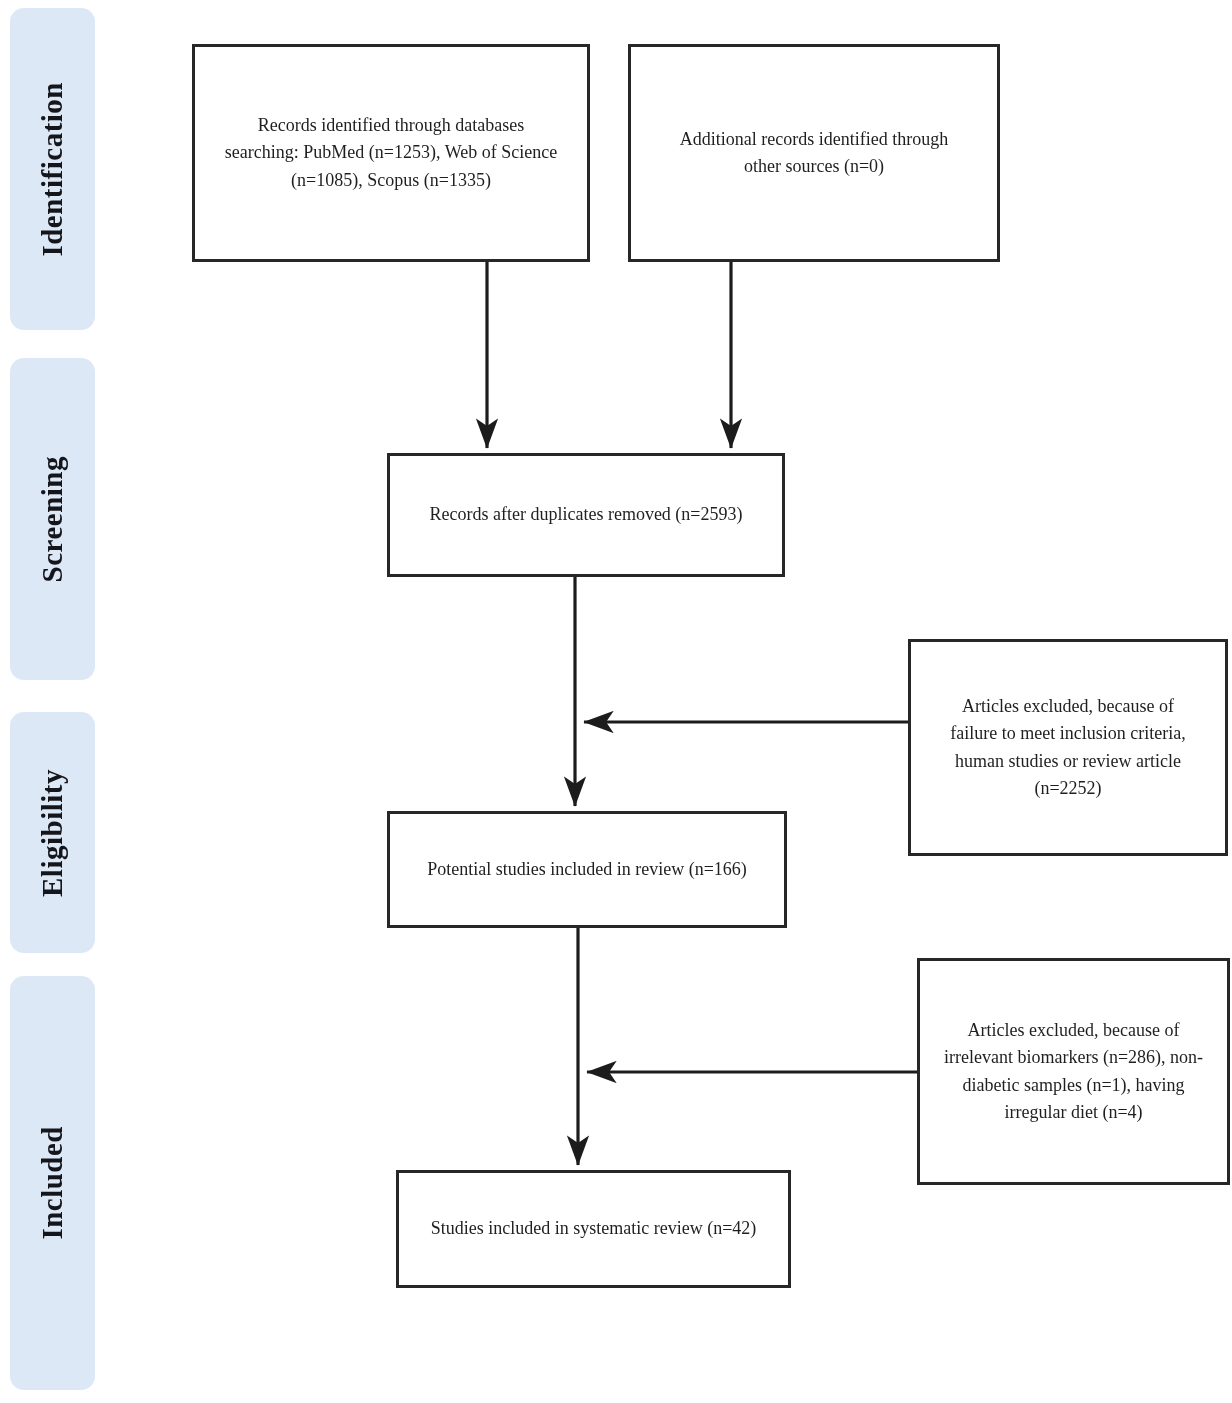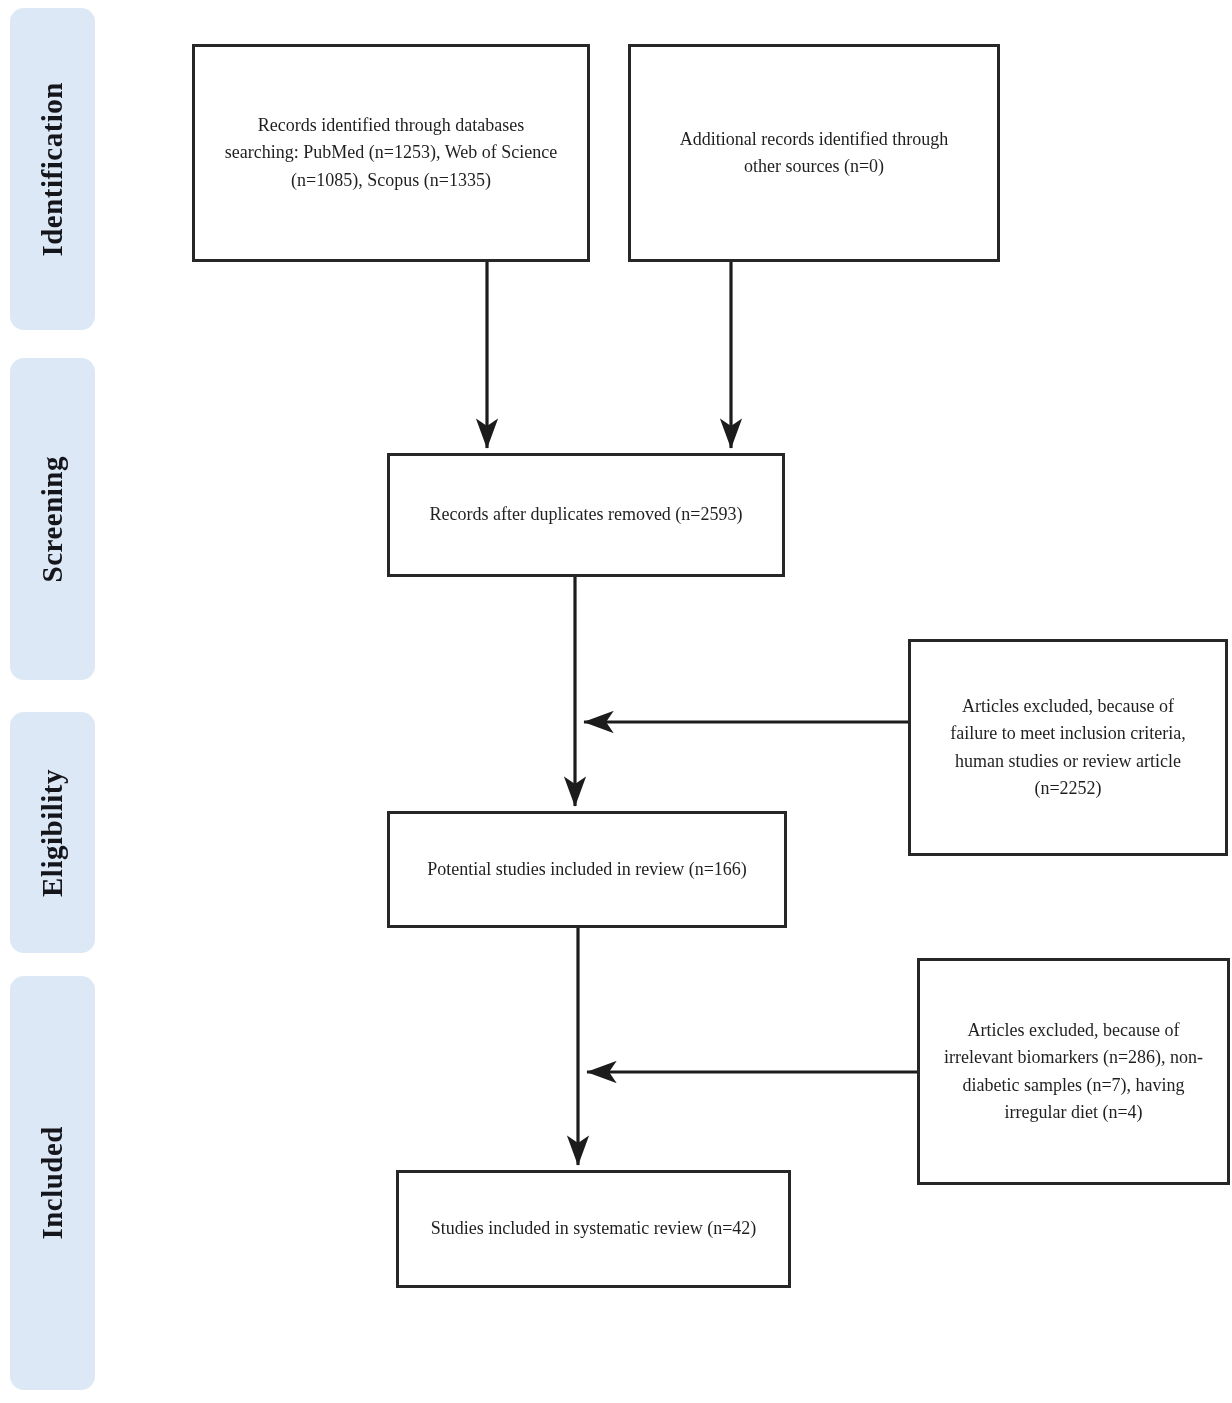--- a/index.html
+++ b/index.html
@@ -111,20 +111,20 @@
 
   <div class="node" id="node-excluded-screening">
     <span>Articles excluded, because of failure to meet inclusion criteria, human studies or review article (n=2252)</span>
   </div>
 
   <div class="node" id="node-potential-studies">
     <span>Potential studies included in review (n=166)</span>
   </div>
 
   <div class="node" id="node-excluded-eligibility">
-    <span>Articles excluded, because of irrelevant biomarkers (n=286), non-diabetic samples (n=7), having irregular diet (n=4)</span>
+    <span>Articles excluded, because of irrelevant biomarkers (n=286), non-diabetic samples (n=1), having irregular diet (n=4)</span>
   </div>
 
   <div class="node" id="node-included-studies">
     <span>Studies included in systematic review (n=42)</span>
   </div>
 
 </div>
 
 </body></html>

